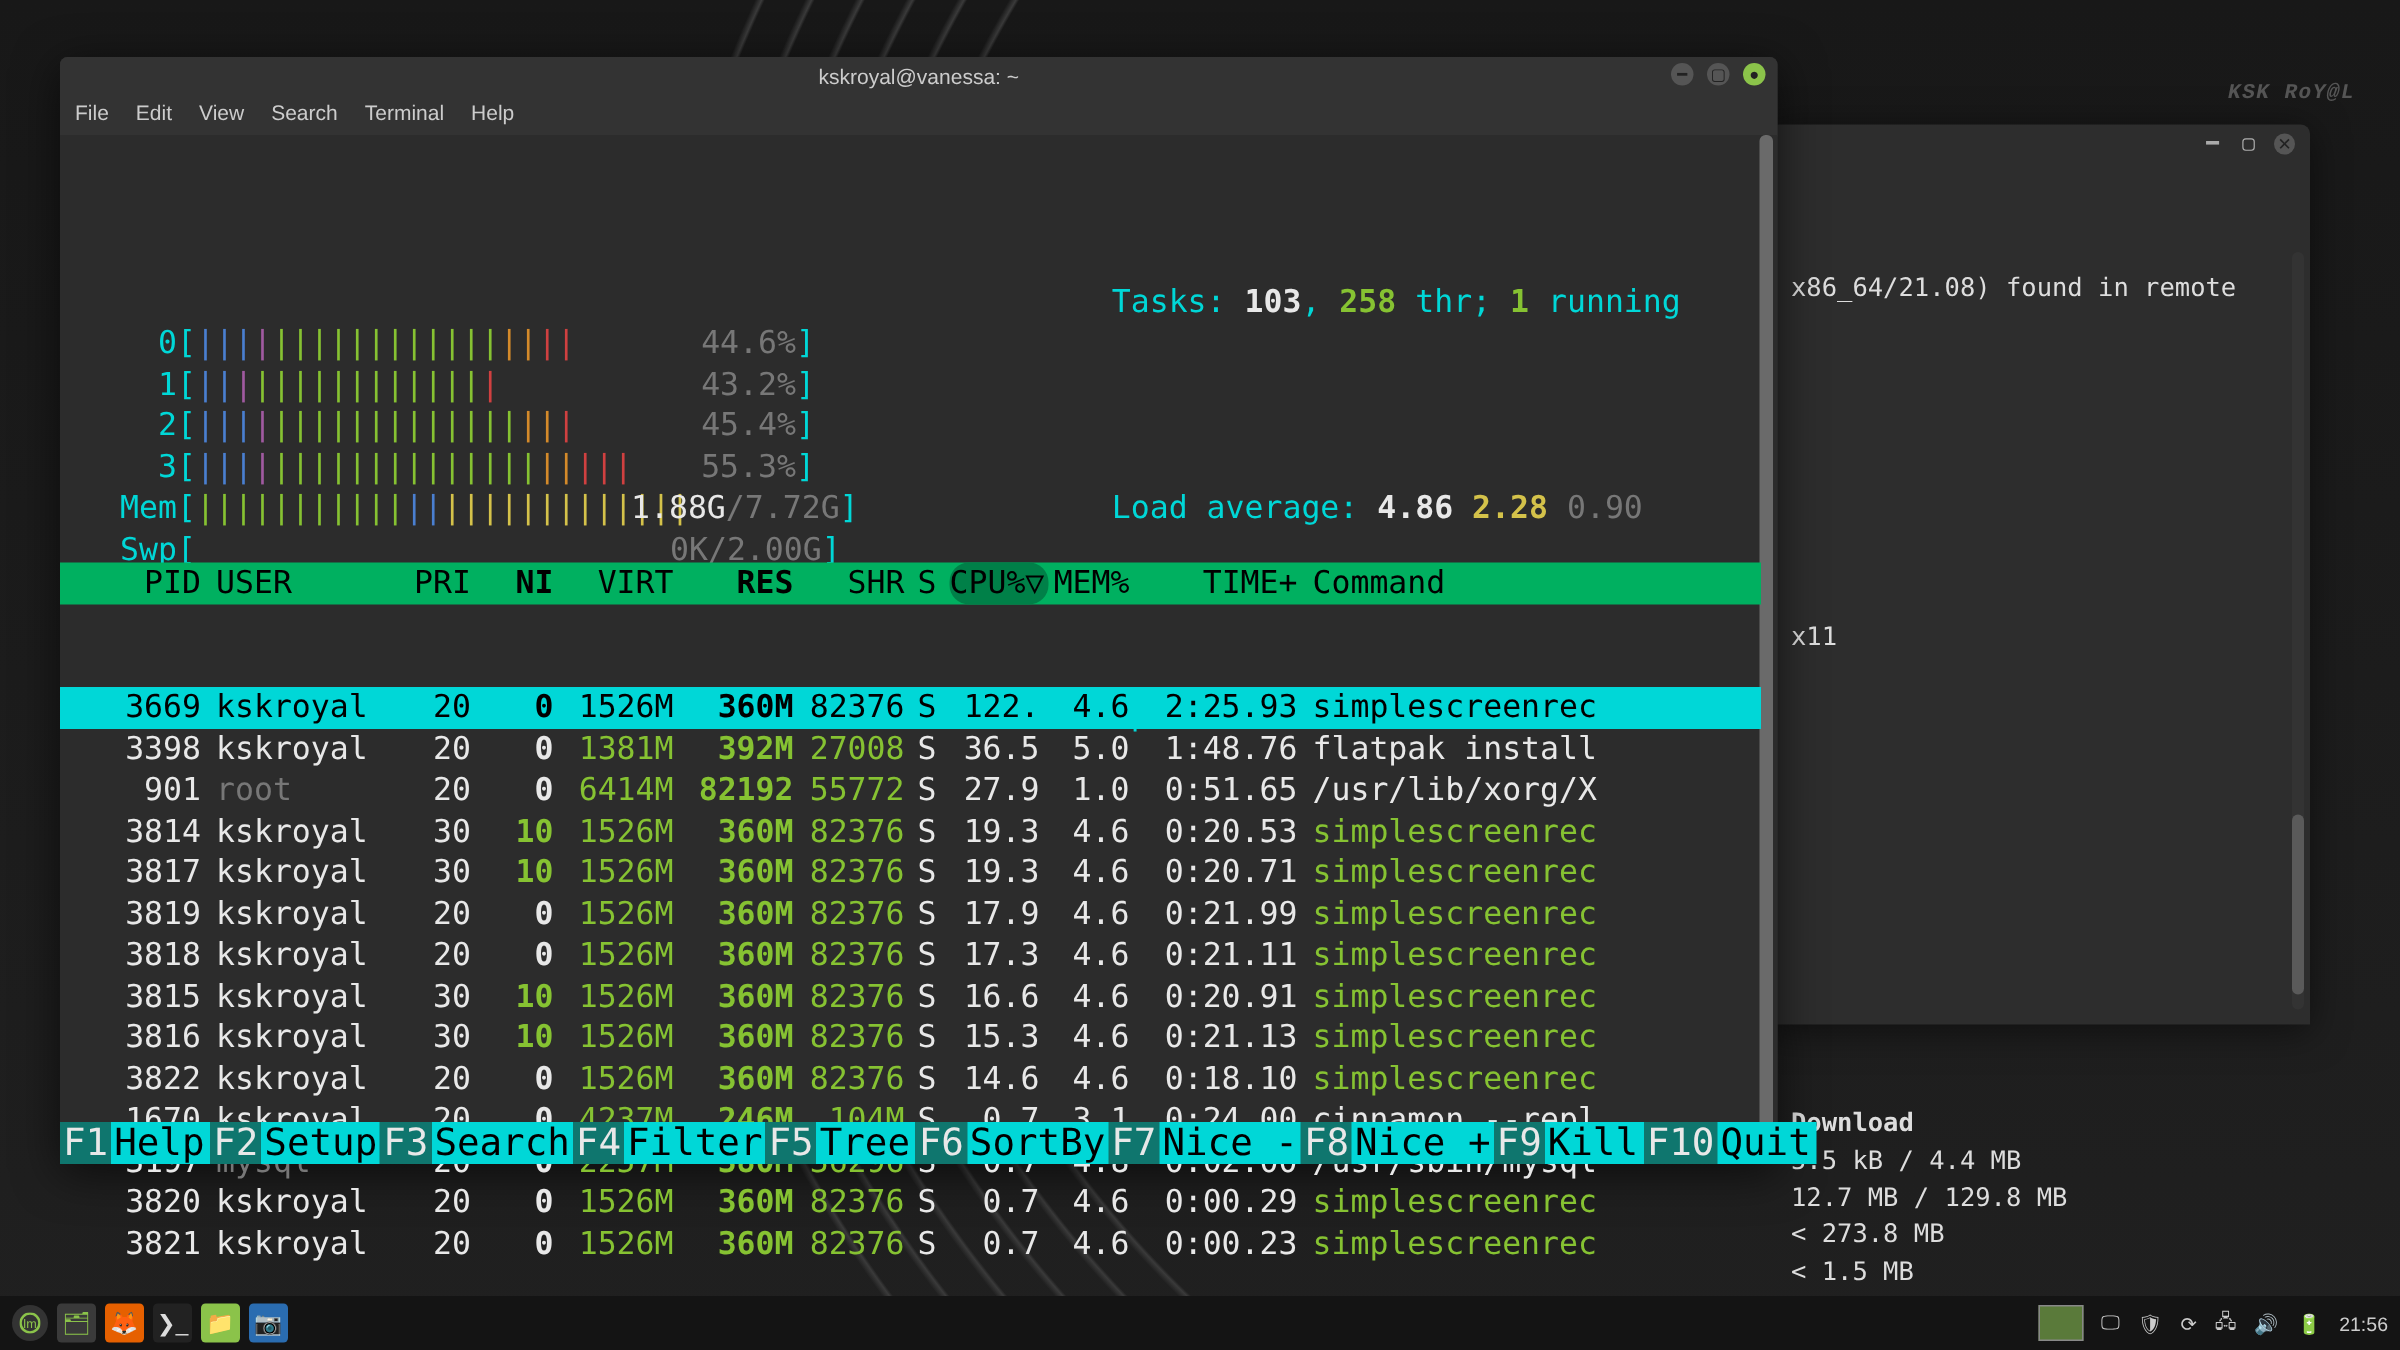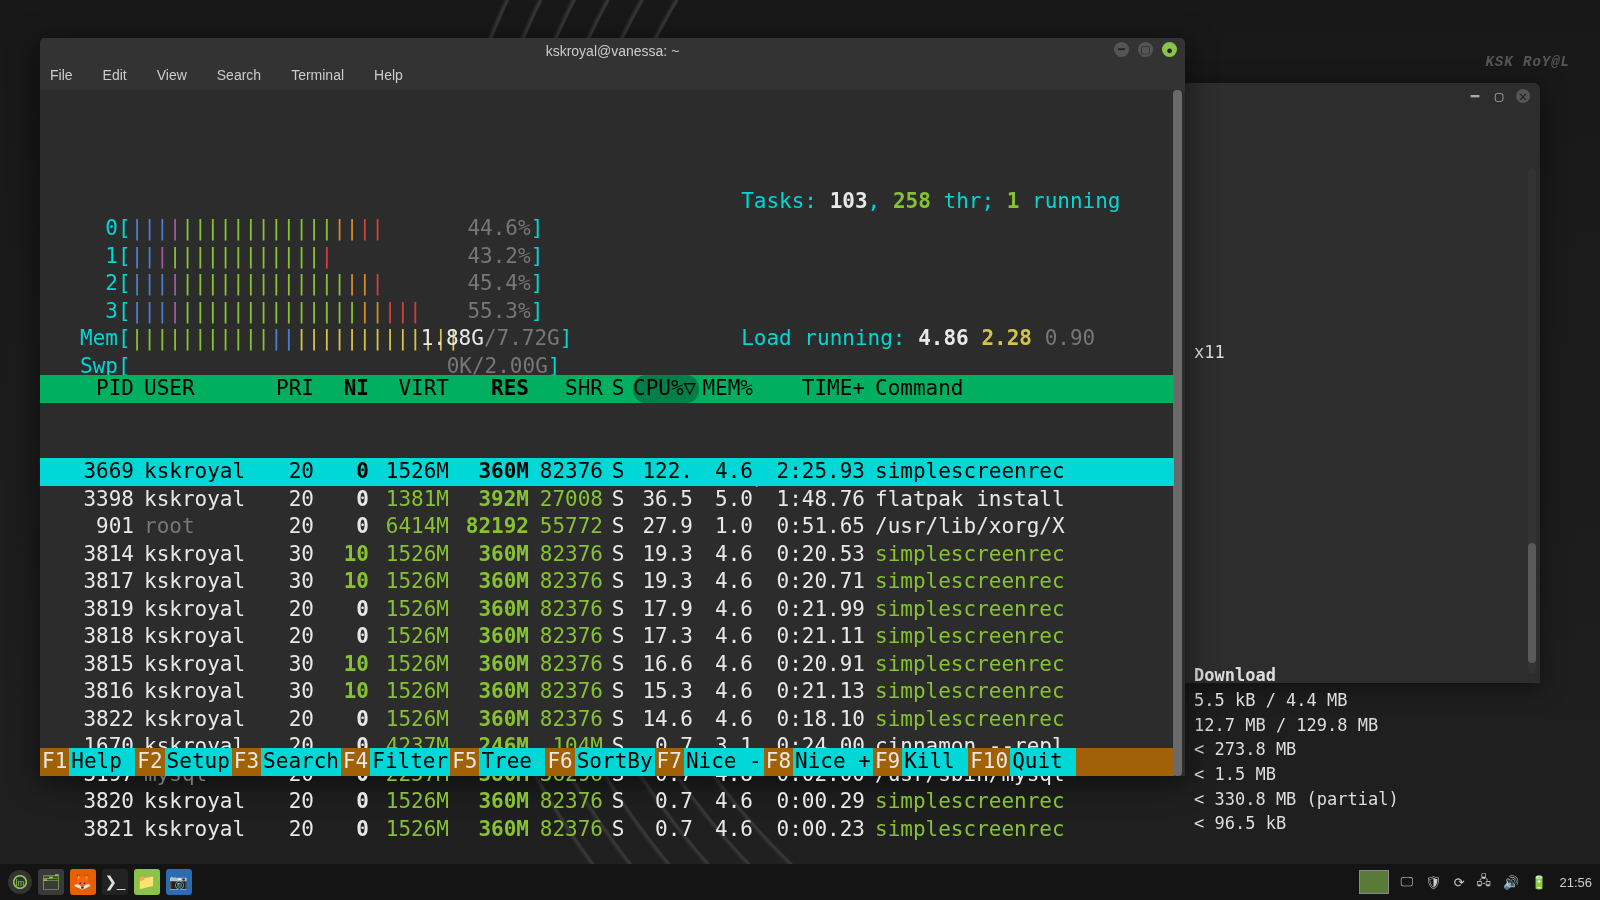--- a/index.html
+++ b/index.html
@@ -86,21 +86,21 @@
   }
   .titlebar .wbtns span{
     width:15px;height:15px;border-radius:50%;display:flex;
     align-items:center;justify-content:center;font-size:11px;
     background:#555;color:#222;
   }
   .titlebar .wbtns .close{ background:#8bc34a; }
   .menubar {
     height:24px; background:#333;
     padding:3px 10px 0 10px; font-family:sans-serif; font-size:14px;
-    color:#ccc; display:flex; gap:30px;
+    color:#ccc; display:flex; gap:18px;
   }
   .menubar span{ cursor:default; }
   .termcontent {
     position:absolute; left:0; right:0; top:52px; bottom:0;
     background:#2c2c2c;
     font-size:21px;
     line-height:27.5px;
     white-space:pre;
   }
   .termcontent .scrollbar{
@@ -147,22 +147,22 @@
   .c-mem{ width:60px; }
   .c-time{ width:112px; }
   .c-cmd{ flex:1; text-align:left; padding-left:6px;}
   .sortcol { background:#008048;border-radius:13px; }
   .dimuser{ color:#777; }
 
   
   .fbar {
     position:absolute; left:0; right:11px; bottom:0;
     height:28px; display:flex;
-    background:#a16207;
-    font-size:21px;
+    background:#0f766e;
+    font-size:25px;
   }
   .fkey { color:#e8e8e8; padding:0 2px;}
   .flabel { background:#00d7d7; color:#000; padding:0 2px; min-width:62px; display:inline-block;}
 
   
   .taskbar {
     position:absolute; left:0; right:0; bottom:0;
     height:36px; background:#141414;
     display:flex; align-items:center;
     padding:0 8px;
@@ -190,20 +190,21 @@
 <div class="wallpaper"></div>
 <div class="watermark">KSK RoY@L</div>
 
 <div class="term2">
   <div class="wbtns">
     <span>━</span>
     <span>▢</span>
     <span class="close">✕</span>
   </div>
   <div class="term2-body">
+    <div>x86_64/21.08) found in remote</div>
     <div style="height:110px"></div>
     <div>x11</div>
   </div>
   <div class="term2-dl">
     <div class="hd">Download</div>
     <div id="dl-lines">
         <div>    5.5 kB / 4.4 MB</div>
         <div>   12.7 MB / 129.8 MB</div>
         <div>&lt; 273.8 MB</div>
         <div>  &lt; 1.5 MB</div>
@@ -236,21 +237,21 @@
   <div class="termcontent">
     <div class="scrollbar"></div>
 
     <div class="meters" id="cpu-meters"><div class="meterline"><span class="meterlabel">0</span><span class="cy">[</span><span style="width:320px;display:inline-block"><span class="blu">|</span><span class="blu">|</span><span class="blu">|</span><span class="mag">|</span><span class="grn">|</span><span class="grn">|</span><span class="grn">|</span><span class="grn">|</span><span class="grn">|</span><span class="grn">|</span><span class="grn">|</span><span class="grn">|</span><span class="grn">|</span><span class="grn">|</span><span class="grn">|</span><span class="grn">|</span><span class="ora">|</span><span class="ora">|</span><span class="red">|</span><span class="red">|</span></span><span class="gr" style="width:80px;display:inline-block;text-align:right">44.6%</span><span class="cy">]</span></div><div class="meterline"><span class="meterlabel">1</span><span class="cy">[</span><span style="width:320px;display:inline-block"><span class="blu">|</span><span class="blu">|</span><span class="mag">|</span><span class="grn">|</span><span class="grn">|</span><span class="grn">|</span><span class="grn">|</span><span class="grn">|</span><span class="grn">|</span><span class="grn">|</span><span class="grn">|</span><span class="grn">|</span><span class="grn">|</span><span class="grn">|</span><span class="grn">|</span><span class="red">|</span></span><span class="gr" style="width:80px;display:inline-block;text-align:right">43.2%</span><span class="cy">]</span></div><div class="meterline"><span class="meterlabel">2</span><span class="cy">[</span><span style="width:320px;display:inline-block"><span class="blu">|</span><span class="blu">|</span><span class="blu">|</span><span class="mag">|</span><span class="grn">|</span><span class="grn">|</span><span class="grn">|</span><span class="grn">|</span><span class="grn">|</span><span class="grn">|</span><span class="grn">|</span><span class="grn">|</span><span class="grn">|</span><span class="grn">|</span><span class="grn">|</span><span class="grn">|</span><span class="grn">|</span><span class="ora">|</span><span class="ora">|</span><span class="red">|</span></span><span class="gr" style="width:80px;display:inline-block;text-align:right">45.4%</span><span class="cy">]</span></div><div class="meterline"><span class="meterlabel">3</span><span class="cy">[</span><span style="width:320px;display:inline-block"><span class="blu">|</span><span class="blu">|</span><span class="blu">|</span><span class="mag">|</span><span class="grn">|</span><span class="grn">|</span><span class="grn">|</span><span class="grn">|</span><span class="grn">|</span><span class="grn">|</span><span class="grn">|</span><span class="grn">|</span><span class="grn">|</span><span class="grn">|</span><span class="grn">|</span><span class="grn">|</span><span class="grn">|</span><span class="grn">|</span><span class="ora">|</span><span class="ora">|</span><span class="red">|</span><span class="red">|</span><span class="red">|</span></span><span class="gr" style="width:80px;display:inline-block;text-align:right">55.3%</span><span class="cy">]</span></div><div class="meterline"><span class="meterlabel">Mem</span><span class="cy">[</span><span style="width:290px;display:inline-block"><span class="grn">|</span><span class="grn">|</span><span class="grn">|</span><span class="grn">|</span><span class="grn">|</span><span class="grn">|</span><span class="grn">|</span><span class="grn">|</span><span class="grn">|</span><span class="grn">|</span><span class="grn">|</span><span class="blu">|</span><span class="blu">|</span><span class="yel">|</span><span class="yel">|</span><span class="yel">|</span><span class="yel">|</span><span class="yel">|</span><span class="yel">|</span><span class="yel">|</span><span class="yel">|</span><span class="yel">|</span><span class="yel">|</span><span class="yel">|</span><span class="yel">|</span><span class="yel">|</span></span><span class="wh">1.88G</span><span class="gr">/7.72G</span><span class="cy">]</span></div><div class="meterline"><span class="meterlabel">Swp</span><span class="cy">[</span><span style="width:316px;display:inline-block"></span><span class="gr">0K/2.00G</span><span class="cy">]</span></div></div>
 
     <div class="sysinfo">
       <div>
         <span class="cy">Tasks: </span><span class="whb">103</span><span class="cy">, </span><span class="whb grn" style="color:#86c232">258</span><span class="cy"> thr; </span><span class="whb grn" style="color:#86c232">1</span><span class="cy"> running</span>
       </div>
       <div>
-        <span class="cy">Load running: </span><span class="whb">4.86</span> <span class="whb" style="color:#d4c24a">2.28</span> <span class="gr">0.90</span>
+        <span class="cy">Load average: </span><span class="whb">4.86</span> <span class="whb" style="color:#d4c24a">2.28</span> <span class="gr">0.90</span>
       </div>
       <div>
         <span class="cy">Uptime: </span><span class="whb">01:32:05</span>
       </div>
     </div>
 
     <div class="ptable">
       <div class="phead">
         <span class="col c-pid">PID</span>
         <span class="col c-user l">USER</span>

